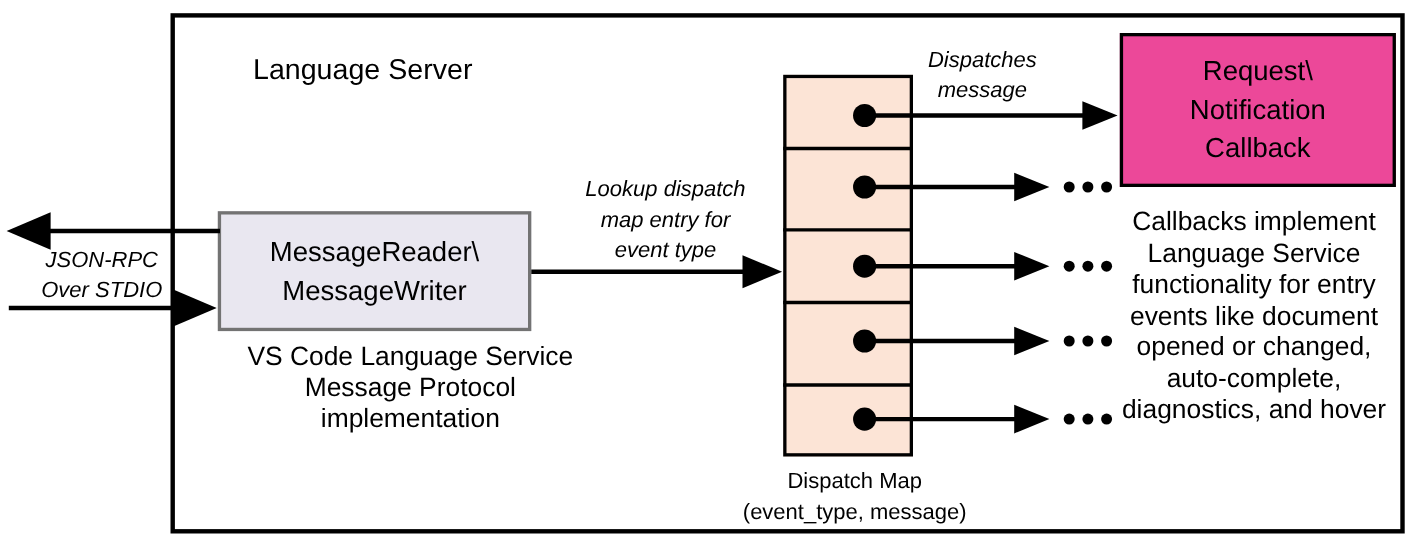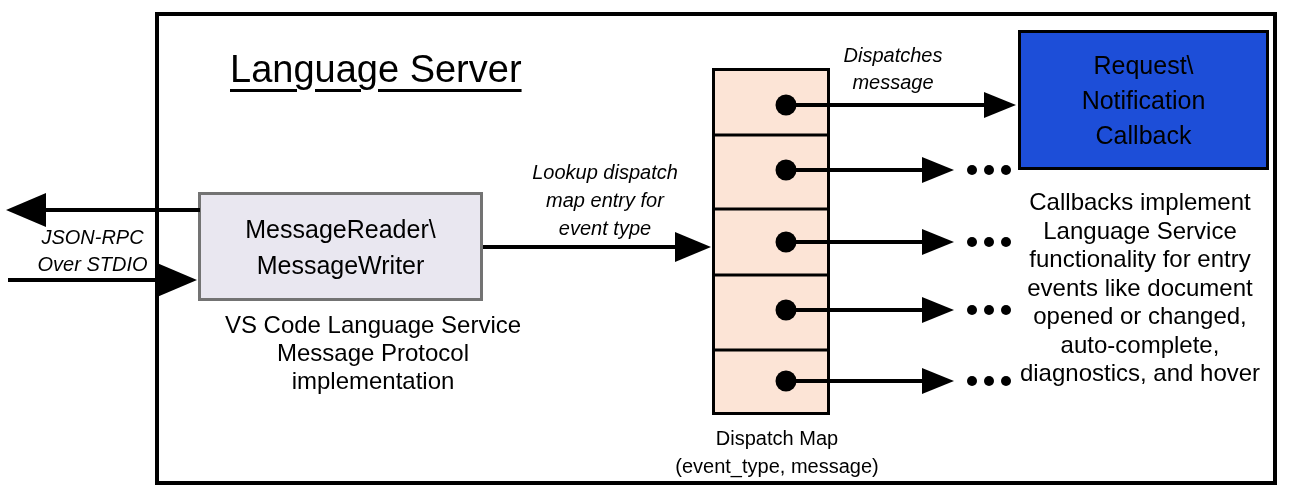--- a/index.html
+++ b/index.html
@@ -6,22 +6,22 @@
   #canvas{
     position:relative;width:1291px;height:494px;background:#ffffff;
     font-family:"Liberation Sans", sans-serif;color:#000;overflow:hidden;
   }
   .abs{position:absolute;box-sizing:border-box;}
   #outer-box{
     left:155px;top:12px;width:1122px;height:473px;
     border:4px solid #000;background:transparent;
   }
   #title{
-    left:230px;top:48px;font-size:38px;
-    text-decoration:underline;text-decoration-thickness:3px;text-underline-offset:7px;
+    left:230px;top:48px;font-size:26px;
+    text-decoration-thickness:3px;text-underline-offset:7px;
     white-space:nowrap;
   }
   #reader-box{
     left:198px;top:192px;width:285px;height:109px;
     background:#e9e7f0;border:3px solid #737373;
     display:flex;flex-direction:column;align-items:center;justify-content:center;
     font-size:25px;line-height:36px;text-align:center;
   }
   #reader-caption{
     left:203px;top:311px;width:340px;text-align:center;
@@ -30,21 +30,21 @@
   #dispatch-column{
     left:712px;top:68px;width:118px;height:347px;
     background:#fce4d6;border:3px solid #000;
   }
   #dispatch-caption{
     left:657px;top:424px;width:240px;text-align:center;
     font-size:20px;line-height:28px;
   }
   #callback-box{
     left:1018px;top:30px;width:251px;height:140px;
-    background:#1d4ed8;border:3px solid #000;
+    background:#ec4899;border:3px solid #000;
     display:flex;flex-direction:column;align-items:center;justify-content:center;
     font-size:25px;line-height:35px;text-align:center;
   }
   #callback-caption{
     left:1005px;top:188px;width:270px;text-align:center;
     font-size:24px;line-height:28.5px;
   }
   .note{font-style:italic;text-align:center;font-size:20px;line-height:27px;}
   #json-rpc-label{left:20px;top:224px;width:145px;}
   #lookup-label{left:515px;top:158px;width:180px;line-height:28px;}

